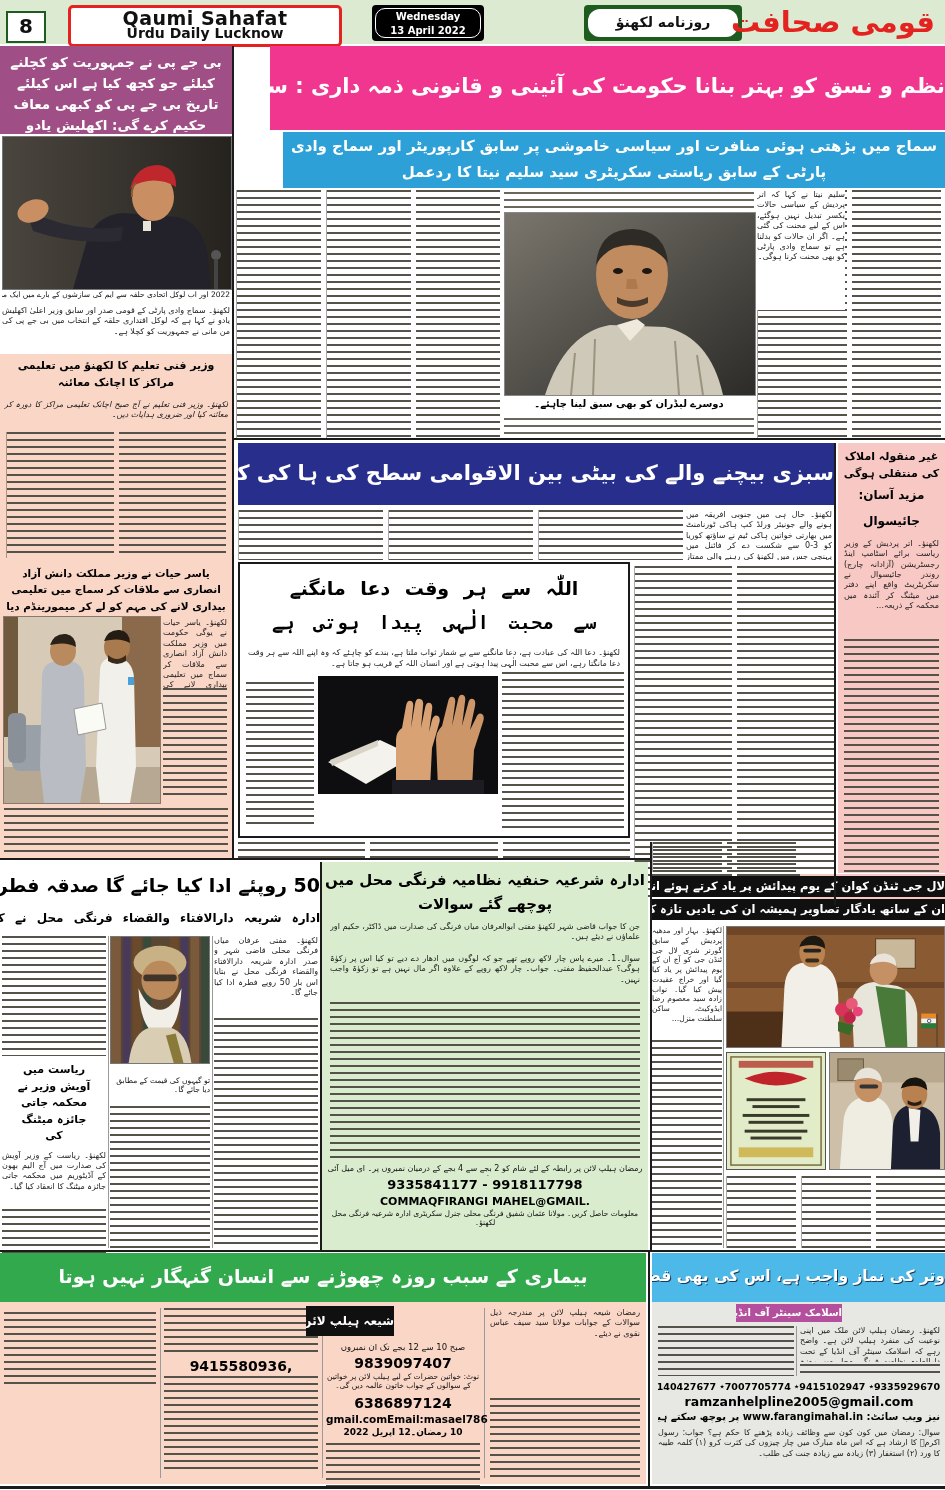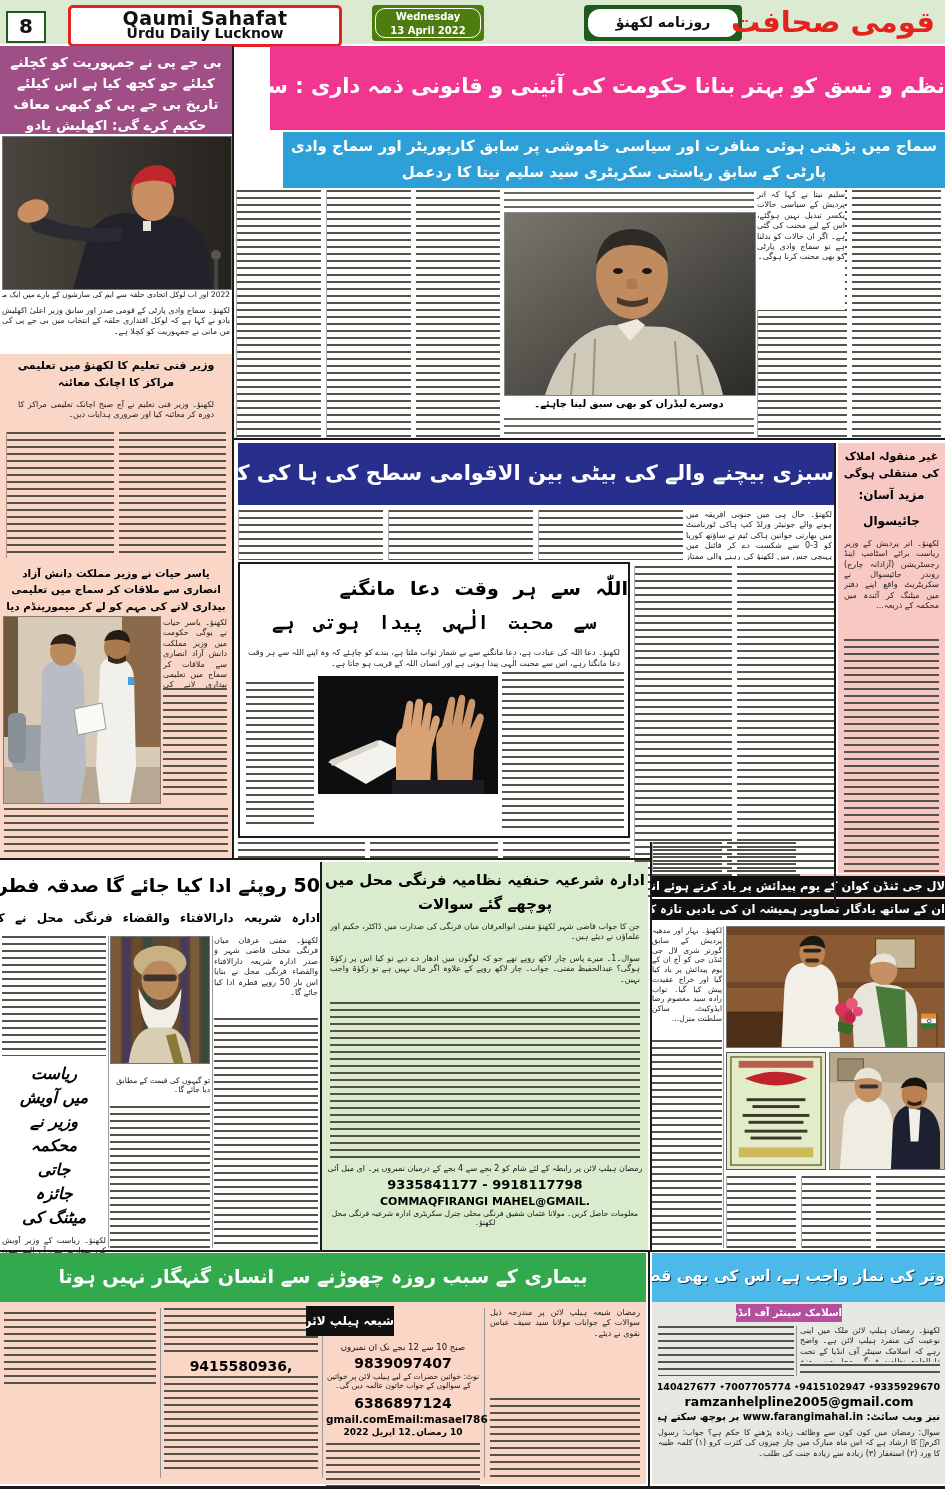--- a/index.html
+++ b/index.html
@@ -19,21 +19,21 @@
   .rule{background:#1b1b1b;}
   .grule{background:#9a9a9a;}
   svg{display:block;width:100%;height:100%;}
   
   #hdr{left:0;top:0;width:945px;height:44px;background:#dcead2;}
   #numbox{left:6px;top:11px;width:36px;height:28px;background:#fff;border:2px solid #1e5b1e;
           font-size:20px;line-height:26px;text-align:center;font-weight:bold;color:#111;}
   #brandbox{left:68px;top:5px;width:268px;height:36px;background:#fff;border:3px solid #e42320;border-radius:5px;text-align:center;}
   #brandbox .t1{font-size:19px;font-weight:bold;line-height:20px;color:#111;letter-spacing:.5px;}
   #brandbox .t2{font-size:14px;font-weight:bold;line-height:11px;color:#111;}
-  #datebox{left:372px;top:5px;width:112px;height:36px;background:#4d7c0f;border-radius:4px;}
+  #datebox{left:372px;top:5px;width:112px;height:36px;background:#000000;border-radius:4px;}
   #datebox .in{position:absolute;left:3px;top:3px;right:3px;bottom:3px;border:1.5px solid #fff;border-radius:10px;
                color:#fff;text-align:center;font-size:10px;font-weight:bold;line-height:14px;padding-top:1px;}
   #roznbox{left:584px;top:5px;width:158px;height:36px;background:#1e5b1e;border-radius:4px;}
   #roznbox .in{position:absolute;left:4px;top:4px;right:4px;bottom:4px;background:#fff;border-radius:12px;
                color:#111;text-align:center;font-size:14px;font-weight:bold;line-height:26px;}
   #callig{right:10px;top:2px;width:230px;height:40px;color:#e42320;font-size:29px;font-weight:bold;
           text-align:right;line-height:40px;direction:rtl;}
   
   .hl-purple{left:0;top:46px;width:232px;height:88px;background:#9f4f86;color:#fff;font-weight:bold;
              font-size:13.5px;line-height:1.55;padding:6px 6px;box-sizing:border-box;}
@@ -95,21 +95,21 @@
     </svg>
   </div>
   <div class="abs cap nowrap clip" style="left:2px;top:290px;width:228px;height:14px;font-size:7.5px;">2022 اور اب لوکل اتحادی حلقہ سے ایم کی سازشوں کے بارے میں ایک مرتبہ للکار کر خبردار</div>
 
   <div class="abs" style="left:2px;top:306px;width:228px;height:46px;">
     <div class="ex clip" style="height:46px;">لکھنؤ۔ سماج وادی پارٹی کے قومی صدر اور سابق وزیر اعلیٰ اکھلیش یادو نے کہا ہے کہ لوکل اقتداری حلقہ کے انتخاب میں بی جے پی کی من مانی نے جمہوریت کو کچلا ہے۔</div>
   </div>
 
   <div class="abs" style="left:0;top:354px;width:232px;height:208px;background:#f9d6c6;">
     <div class="rtl ctr b clip" style="font-size:11px;line-height:1.5;padding:4px 4px 0;height:38px;">وزیر فنی تعلیم کا لکھنؤ میں تعلیمی مراکز کا اچانک معائنہ</div>
-    <div class="ex clip" style="margin:4px 18px 0;height:28px;">لکھنؤ۔ وزیر فنی تعلیم نے آج صبح اچانک تعلیمی مراکز کا دورہ کر معائنہ کیا اور ضروری ہدایات دیں۔</div>
+    <div class="ex clip" style="margin:4px 4px 0;height:28px;font-style:italic;">لکھنؤ۔ وزیر فنی تعلیم نے آج صبح اچانک تعلیمی مراکز کا دورہ کر معائنہ کیا اور ضروری ہدایات دیں۔</div>
     <div style="display:flex;gap:5px;margin:4px 6px;height:126px;">
       <div class="fill" style="flex:1;border-left:1px solid #b09384;"></div>
       <div class="fill" style="flex:1;"></div>
     </div>
   </div>
 
   <div class="abs rtl ctr b clip" style="left:0;top:562px;width:232px;height:52px;background:#f9d6c6;font-size:10.5px;line-height:1.55;padding:3px 5px;box-sizing:border-box;">یاسر حیات نے وزیر مملکت دانش آزاد انصاری سے ملاقات کر سماج میں تعلیمی بیداری لانے کی مہم کو لے کر میمورینڈم دیا</div>
   <div class="abs" style="left:0;top:614px;width:232px;height:246px;background:#f9d6c6;">
     <div class="abs" style="left:3px;top:2px;width:156px;height:186px;border:1px solid #8a7a6a;">
       <svg viewBox="0 0 156 186" preserveAspectRatio="none">
@@ -192,21 +192,21 @@
     <div class="fill" style="flex:1;border-left:1px solid #aaa;"></div>
     <div class="fill" style="flex:1;"></div>
   </div>
   <div class="abs" style="left:238px;top:842px;width:392px;height:16px;display:flex;gap:5px;">
     <div class="fill" style="flex:1;"></div>
     <div class="fill" style="flex:1;"></div>
     <div class="fill" style="flex:1;"></div>
   </div>
 
   <div class="abs" style="left:238px;top:562px;width:392px;height:276px;background:#fff;border:2px solid #1a1a1a;box-sizing:border-box;">
-    <div class="rtl ctr b nowrap clip" style="font-size:19px;line-height:1.9;margin-top:6px;word-spacing:8px;text-align:right;">اللّٰہ سے ہر وقت دعا مانگنے</div>
+    <div class="rtl ctr b nowrap clip" style="font-size:19px;line-height:1.9;margin-top:6px;word-spacing:8px;">اللّٰہ سے ہر وقت دعا مانگنے</div>
     <div class="rtl ctr b nowrap clip" style="font-size:19px;line-height:1.9;word-spacing:8px;font-family:Liberation Mono, monospace;">سے محبت الٰہی پیدا ہوتی ہے</div>
     <div class="ex clip" style="margin:6px 8px 0;height:24px;">لکھنؤ۔ دعا اللہ کی عبادت ہے، دعا مانگنے سے بے شمار ثواب ملتا ہے، بندے کو چاہئے کہ وہ اپنے اللہ سے ہر وقت دعا مانگتا رہے، اس سے محبت الٰہی پیدا ہوتی ہے اور انسان اللہ کے قریب ہو جاتا ہے۔</div>
     <div class="fill" style="position:absolute;left:6px;top:118px;width:68px;height:146px;"></div>
     <div class="fill" style="position:absolute;left:262px;top:108px;width:122px;height:156px;"></div>
     <div class="abs" style="left:78px;top:112px;width:180px;height:118px;">
       <svg viewBox="0 0 180 118" preserveAspectRatio="none">
         <rect width="180" height="118" fill="#0e0e10"></rect>
         <polygon points="10,86 62,64 96,80 48,108" fill="#f4f2ec"></polygon>
         <polygon points="14,90 60,70 60,64 12,84" fill="#d8d4c8"></polygon>
         <g>
@@ -256,21 +256,21 @@
         <path d="M28 52 Q30 96 50 100 Q70 96 72 52 Q62 74 50 74 Q38 74 28 52 Z" fill="#f2efe8"></path>
         <path d="M18 128 Q22 96 40 92 L60 92 Q78 96 82 128 Z" fill="#d9cdb4"></path>
         <path d="M56 100 L64 128 L74 128 L66 98 Z" fill="#8a7a3a"></path>
       </svg>
     </div>
     <div class="cap clip" style="height:26px;margin-top:12px;font-size:7.5px;">تو گیہوں کی قیمت کے مطابق دیا جائے گا۔</div>
     <div class="fill" style="height:150px;margin-top:4px;"></div>
   </div>
   <div class="abs" style="left:2px;top:936px;width:104px;height:312px;">
     <div class="fill" style="height:120px;"></div>
-    <div class="rtl ctr b" style="font-size:16px;line-height:1.5;margin:6px 15px;font-style:italic;">
+    <div class="rtl ctr b" style="font-size:11px;line-height:1.5;margin:6px 15px;">
       <div>ریاست میں آویش وزیر نے</div>
       <div>محکمہ جاتی جائزہ میٹنگ کی</div>
     </div>
     <div class="ex clip" style="height:54px;">لکھنؤ۔ ریاست کے وزیر آویش کی صدارت میں آج الیم بھون کے آڈیٹوریم میں محکمہ جاتی جائزہ میٹنگ کا انعقاد کیا گیا۔</div>
     <div class="fill" style="height:74px;margin-top:4px;"></div>
   </div>
 
   <div class="abs" style="left:322px;top:862px;width:326px;height:388px;background:#d9eccd;">
     <div class="rtl ctr b clip" style="font-size:15px;line-height:1.6;padding-top:6px;">ادارہ شرعیہ حنفیہ نظامیہ فرنگی محل میں</div>
     <div class="rtl ctr b clip" style="font-size:15px;line-height:1.6;">پوچھے گئے سوالات</div>

